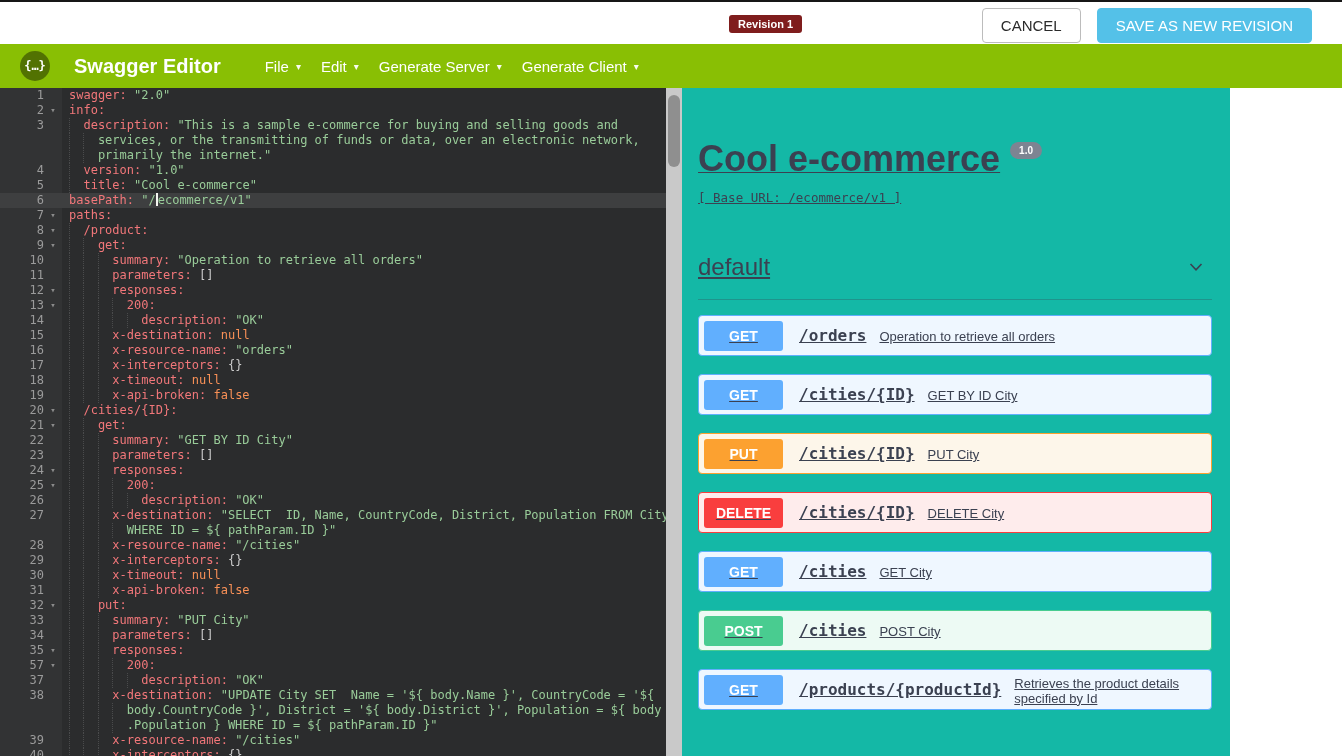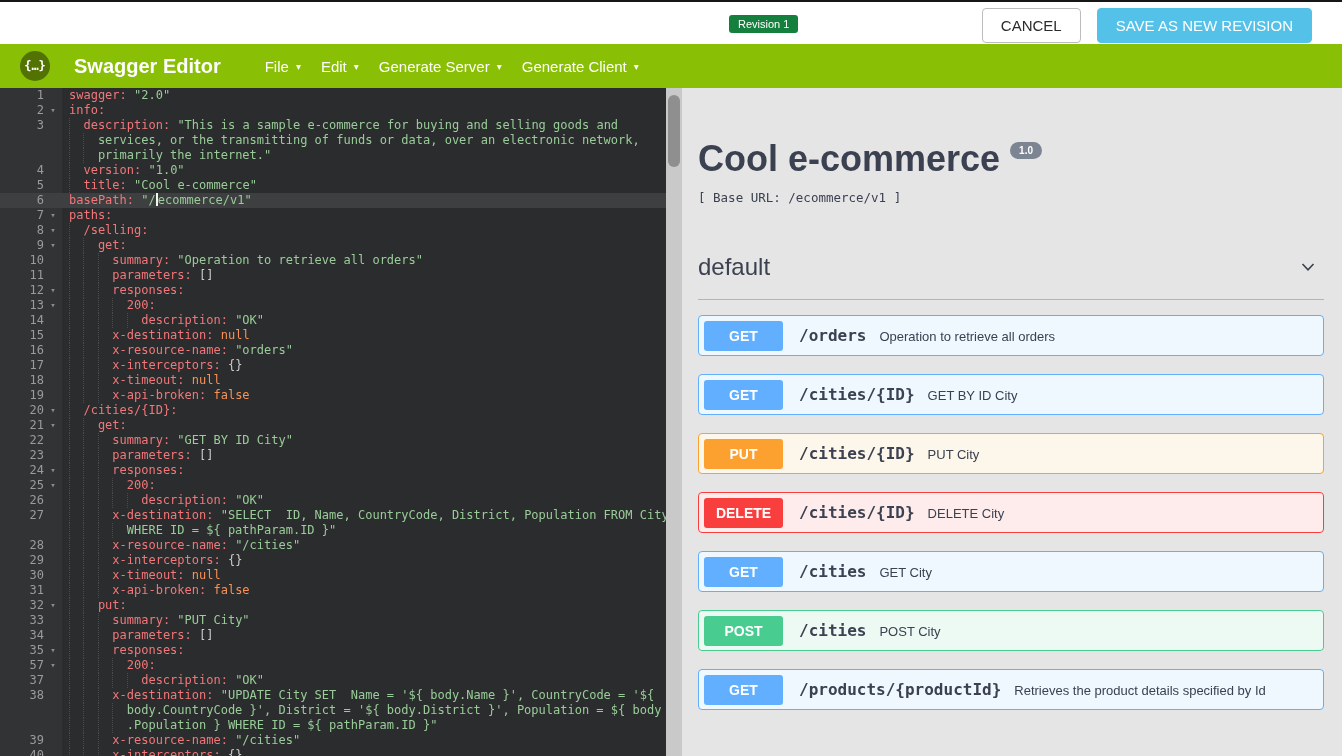--- a/index.html
+++ b/index.html
@@ -2,22 +2,22 @@
 <html><head>
 <meta charset="utf-8">
 <style>
   * { margin:0; padding:0; box-sizing:border-box; }
   html,body { width:1342px; height:756px; overflow:hidden; background:#fff;
               font-family:"Liberation Sans", sans-serif; }
 
   
   .topbar { position:absolute; left:0; top:0; width:1342px; height:44px;
             background:#fff; border-top:2px solid #161616; }
-  .rev-badge { position:absolute; left:729px; top:13px; background:#15803d;
-               color:#fff; font-size:11px; font-weight:normal; padding:3px 9px;
+  .rev-badge { position:absolute; left:729px; top:13px; background:#7f1d1d;
+               color:#fff; font-size:11px; font-weight:bold; padding:3px 9px;
                border-radius:3px; }
   .tb-actions { position:absolute; right:30px; top:6px; display:flex; gap:16px; }
   .btn { font-size:15px; padding:8px 18px; border-radius:4px; cursor:pointer;
          font-family:"Liberation Sans", sans-serif; }
   .btn-cancel { background:#fff; border:1px solid #bcbcbc; color:#2b2b2b; }
   .btn-save   { background:#54c1e8; border:1px solid #54c1e8; color:#fff; }
 
   
   .appbar { position:absolute; left:0; top:44px; width:1342px; height:44px;
             background:#89bf04; display:flex; align-items:center; padding-left:20px; }
@@ -49,22 +49,22 @@
   .cursor { display:inline-block; width:2px; height:13px; background:#f5f5f0;
             vertical-align:-2px; }
 
   
   .ed-scrollbar { position:absolute; left:666px; top:88px; width:16px; height:668px;
                   background:#c9c9c9; }
   .ed-scrollbar .thumb { width:12px; height:72px; margin:7px 2px; background:#8f8f8f;
                          border-radius:7px; }
 
   
-  .docpanel { position:absolute; left:682px; top:88px; width:660px; height:668px;
-              overflow:hidden; background:#e5e5e5; padding:0 18px 0 16px; color:#3b4151; }
+  .docpanel { position:absolute; left:682px; top:88px; width:548px; height:668px;
+              overflow:hidden; background:#14b8a6; padding:0 18px 0 16px; color:#3b4151;text-decoration:underline; }
   .title-row { margin-top:50px; }
   .title-row h1 { display:inline; font-size:36px; font-weight:600; color:#3b4151; }
   .version-pill { display:inline-block; position:relative; top:-16px; margin-left:10px;
                   background:#7d8492; color:#fff; font-size:10px; font-weight:bold;
                   padding:3px 9px; border-radius:50px; vertical-align:middle; }
   .baseurl { margin-top:10px; font-family:"DejaVu Sans Mono", monospace;
              font-size:12.5px; color:#3b4151; }
   .desc { margin-top:26px; font-size:14.5px; line-height:19.5px; width:578px; color:#3b4151; }
   .sec-head { display:flex; justify-content:space-between; align-items:center;
               margin-top:48px; padding-bottom:18px;
@@ -177,21 +177,21 @@
           <span class="lnum">7</span>
           <span class="fold">▾</span>
         </span>
         <span class="cline"><span class="tk-k">paths:</span></span>
       </div>
       <div class="crow">
         <span class="gut">
           <span class="lnum">8</span>
           <span class="fold">▾</span>
         </span>
-        <span class="cline"><span class="ig"></span><span class="tk-k">/selling:</span></span>
+        <span class="cline"><span class="ig"></span><span class="tk-k">/product:</span></span>
       </div>
       <div class="crow">
         <span class="gut">
           <span class="lnum">9</span>
           <span class="fold">▾</span>
         </span>
         <span class="cline"><span class="ig"></span><span class="ig"></span><span class="tk-k">get:</span></span>
       </div>
       <div class="crow">
         <span class="gut">

